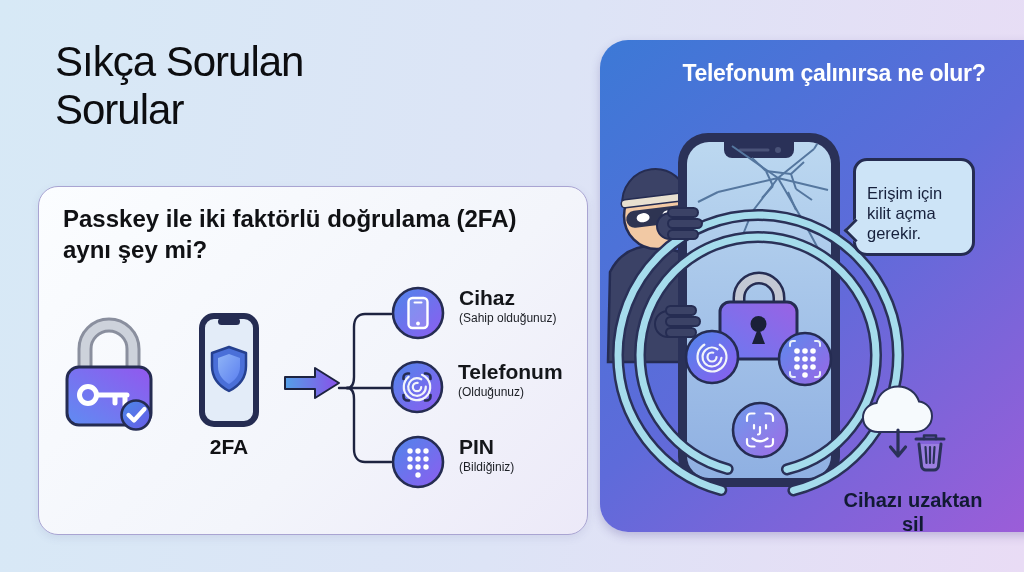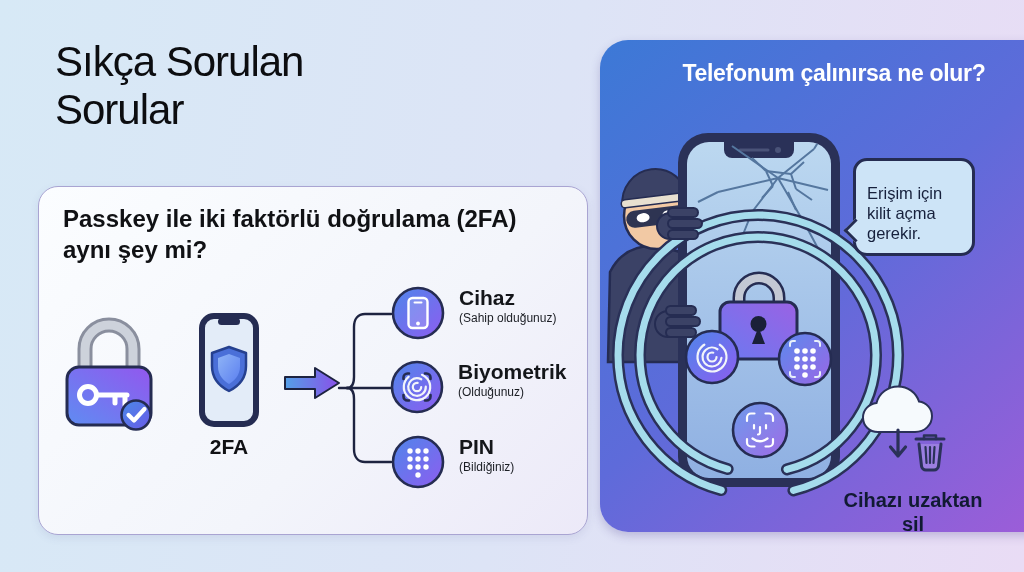--- a/index.html
+++ b/index.html
@@ -158,21 +158,21 @@
           <circle cx="27" cy="27" r="13.2" stroke-width="2.2" stroke-dasharray="62 14" transform="rotate(-40 27 27)"></circle>
         </g>
         <g stroke="#252c52" stroke-width="2.6" fill="none" stroke-linecap="round">
           <path d="M13.5,19 v-1.5 a4,4 0 0 1 4,-4 h1.5"></path>
           <path d="M35,13.5 h1.5 a4,4 0 0 1 4,4 v1.5"></path>
           <path d="M40.5,35 v1.5 a4,4 0 0 1 -4,4 h-1.5"></path>
           <path d="M19,40.5 h-1.5 a4,4 0 0 1 -4,-4 v-1.5"></path>
         </g>
       </svg>
       <div class="factor-text">
-        <div class="factor-title">Biyometrik</div>
+        <div class="factor-title">Telefonum</div>
         <div class="factor-sub">(Olduğunuz)</div>
       </div>
     </div>
 
     <div class="factor-row" style="left:352px;top:248px">
       <svg width="54" height="54" viewBox="0 0 54 54">
         <defs>
             <linearGradient id="gc3" x1="0" y1="0" x2="1" y2="1">
           <stop offset="0" stop-color="#4f86ea"></stop>
               <stop offset="1" stop-color="#8d5df0"></stop>

